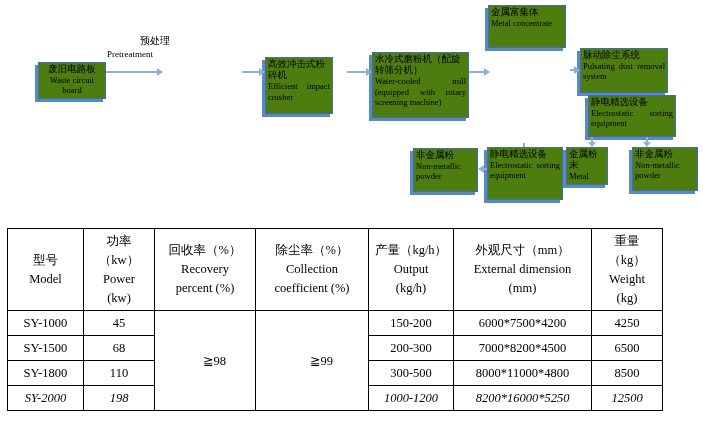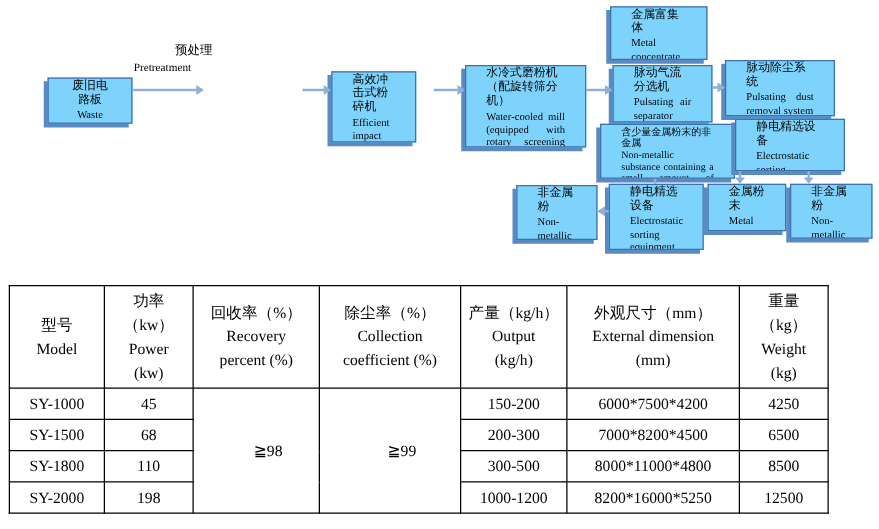--- a/index.html
+++ b/index.html
@@ -1,22 +1,22 @@
 <!DOCTYPE html>
 <html><head>
 <meta charset="utf-8">
 <style>
   html,body{margin:0;padding:0;background:#fff;}
   #page{position:relative;width:703px;height:423px;background:#fff;overflow:hidden;
         font-family:"Liberation Serif","DejaVu Serif",serif;color:#000;}
 
   
-  .fbox{position:absolute;background:#7dd3fc;border:1px solid #3f6fad;
+  .fbox{position:absolute;background:#4d7c0f;border:1px solid #3f6fad;
         box-shadow:-3px 3px 0 #5b89c2;box-sizing:border-box;
-        padding:1px 16px;overflow:hidden;}
+        padding:1px 2px;overflow:hidden;}
   .fbox .zh{font-size:9.5px;line-height:1.18;}
   .fbox .en{font-size:8.5px;line-height:1.2;text-align:justify;}
   .fbox.center .zh,.fbox.center .en{text-align:center;}
   .fbox.small .zh{font-size:8px;line-height:1.15;}
   .fbox.small .en{font-size:8px;line-height:1.18;}
 
   .pretreat{position:absolute;left:90px;top:34px;width:80px;text-align:center;}
   .pretreat .pzh{font-size:10px;line-height:14px;text-align:right;}
   .pretreat .pen{font-size:9px;line-height:12px;}
 
@@ -56,56 +56,48 @@
   <div class="fbox" style="left:265px;top:57px;width:68px;height:57px;">
     <div class="zh">高效冲击式粉碎机</div>
     <div class="en">Efficient impact crusher</div>
   </div>
 
   <div class="fbox" style="left:372px;top:52px;width:97px;height:66px;">
     <div class="zh">水冷式磨粉机（配旋转筛分机）</div>
     <div class="en">Water-cooled mill (equipped with rotary screening machine)</div>
   </div>
 
-  <div class="fbox" style="left:490px;top:52px;width:80px;height:46px;">
-    <div class="zh">脉动气流分选机</div>
-    <div class="en">Pulsating air separator</div>
-  </div>
 
   <div class="fbox" style="left:488px;top:5px;width:78px;height:43px;">
     <div class="zh">金属富集体</div>
     <div class="en">Metal concentrate</div>
   </div>
 
   <div class="fbox" style="left:580px;top:48px;width:88px;height:45px;">
     <div class="zh">脉动除尘系统</div>
     <div class="en">Pulsating dust removal system</div>
   </div>
 
-  <div class="fbox small" style="left:480px;top:99px;width:108px;height:44px;">
-    <div class="zh">含少量金属粉末的非金属</div>
-    <div class="en">Non-metallic substance containing a small amount of metallic powder</div>
-  </div>
 
   <div class="fbox" style="left:588px;top:95px;width:88px;height:42px;">
     <div class="zh">静电精选设备</div>
     <div class="en">Electrostatic sorting equipment</div>
   </div>
 
   <div class="fbox" style="left:413px;top:148px;width:65px;height:44px;">
     <div class="zh">非金属粉</div>
     <div class="en">Non-metallic powder</div>
   </div>
 
   <div class="fbox" style="left:487px;top:147px;width:76px;height:53px;">
     <div class="zh">静电精选设备</div>
     <div class="en">Electrostatic sorting equipment</div>
   </div>
 
-  <div class="fbox" style="left:566px;top:147px;width:63px;height:38px;">
+  <div class="fbox" style="left:566px;top:147px;width:42px;height:38px;">
     <div class="zh">金属粉末</div>
     <div class="en">Metal powder</div>
   </div>
 
   <div class="fbox" style="left:632px;top:147px;width:66px;height:44px;">
     <div class="zh">非金属粉</div>
     <div class="en">Non-metallic powder</div>
   </div>
 
   <div class="harrow" style="left:106px;top:71px;width:56px;">
@@ -199,21 +191,21 @@
       <td>7000*8200*4500</td>
       <td>6500</td>
     </tr>
     <tr style="height:25px;">
       <td>SY-1800</td>
       <td>110</td>
       <td>300-500</td>
       <td>8000*11000*4800</td>
       <td>8500</td>
     </tr>
-    <tr style="height:25px;">
+    <tr style="height:25px;font-style:italic;">
       <td>SY-2000</td>
       <td>198</td>
       <td>1000-1200</td>
       <td>8200*16000*5250</td>
       <td>12500</td>
     </tr>
   </tbody>
     </table>
 
 </div>

